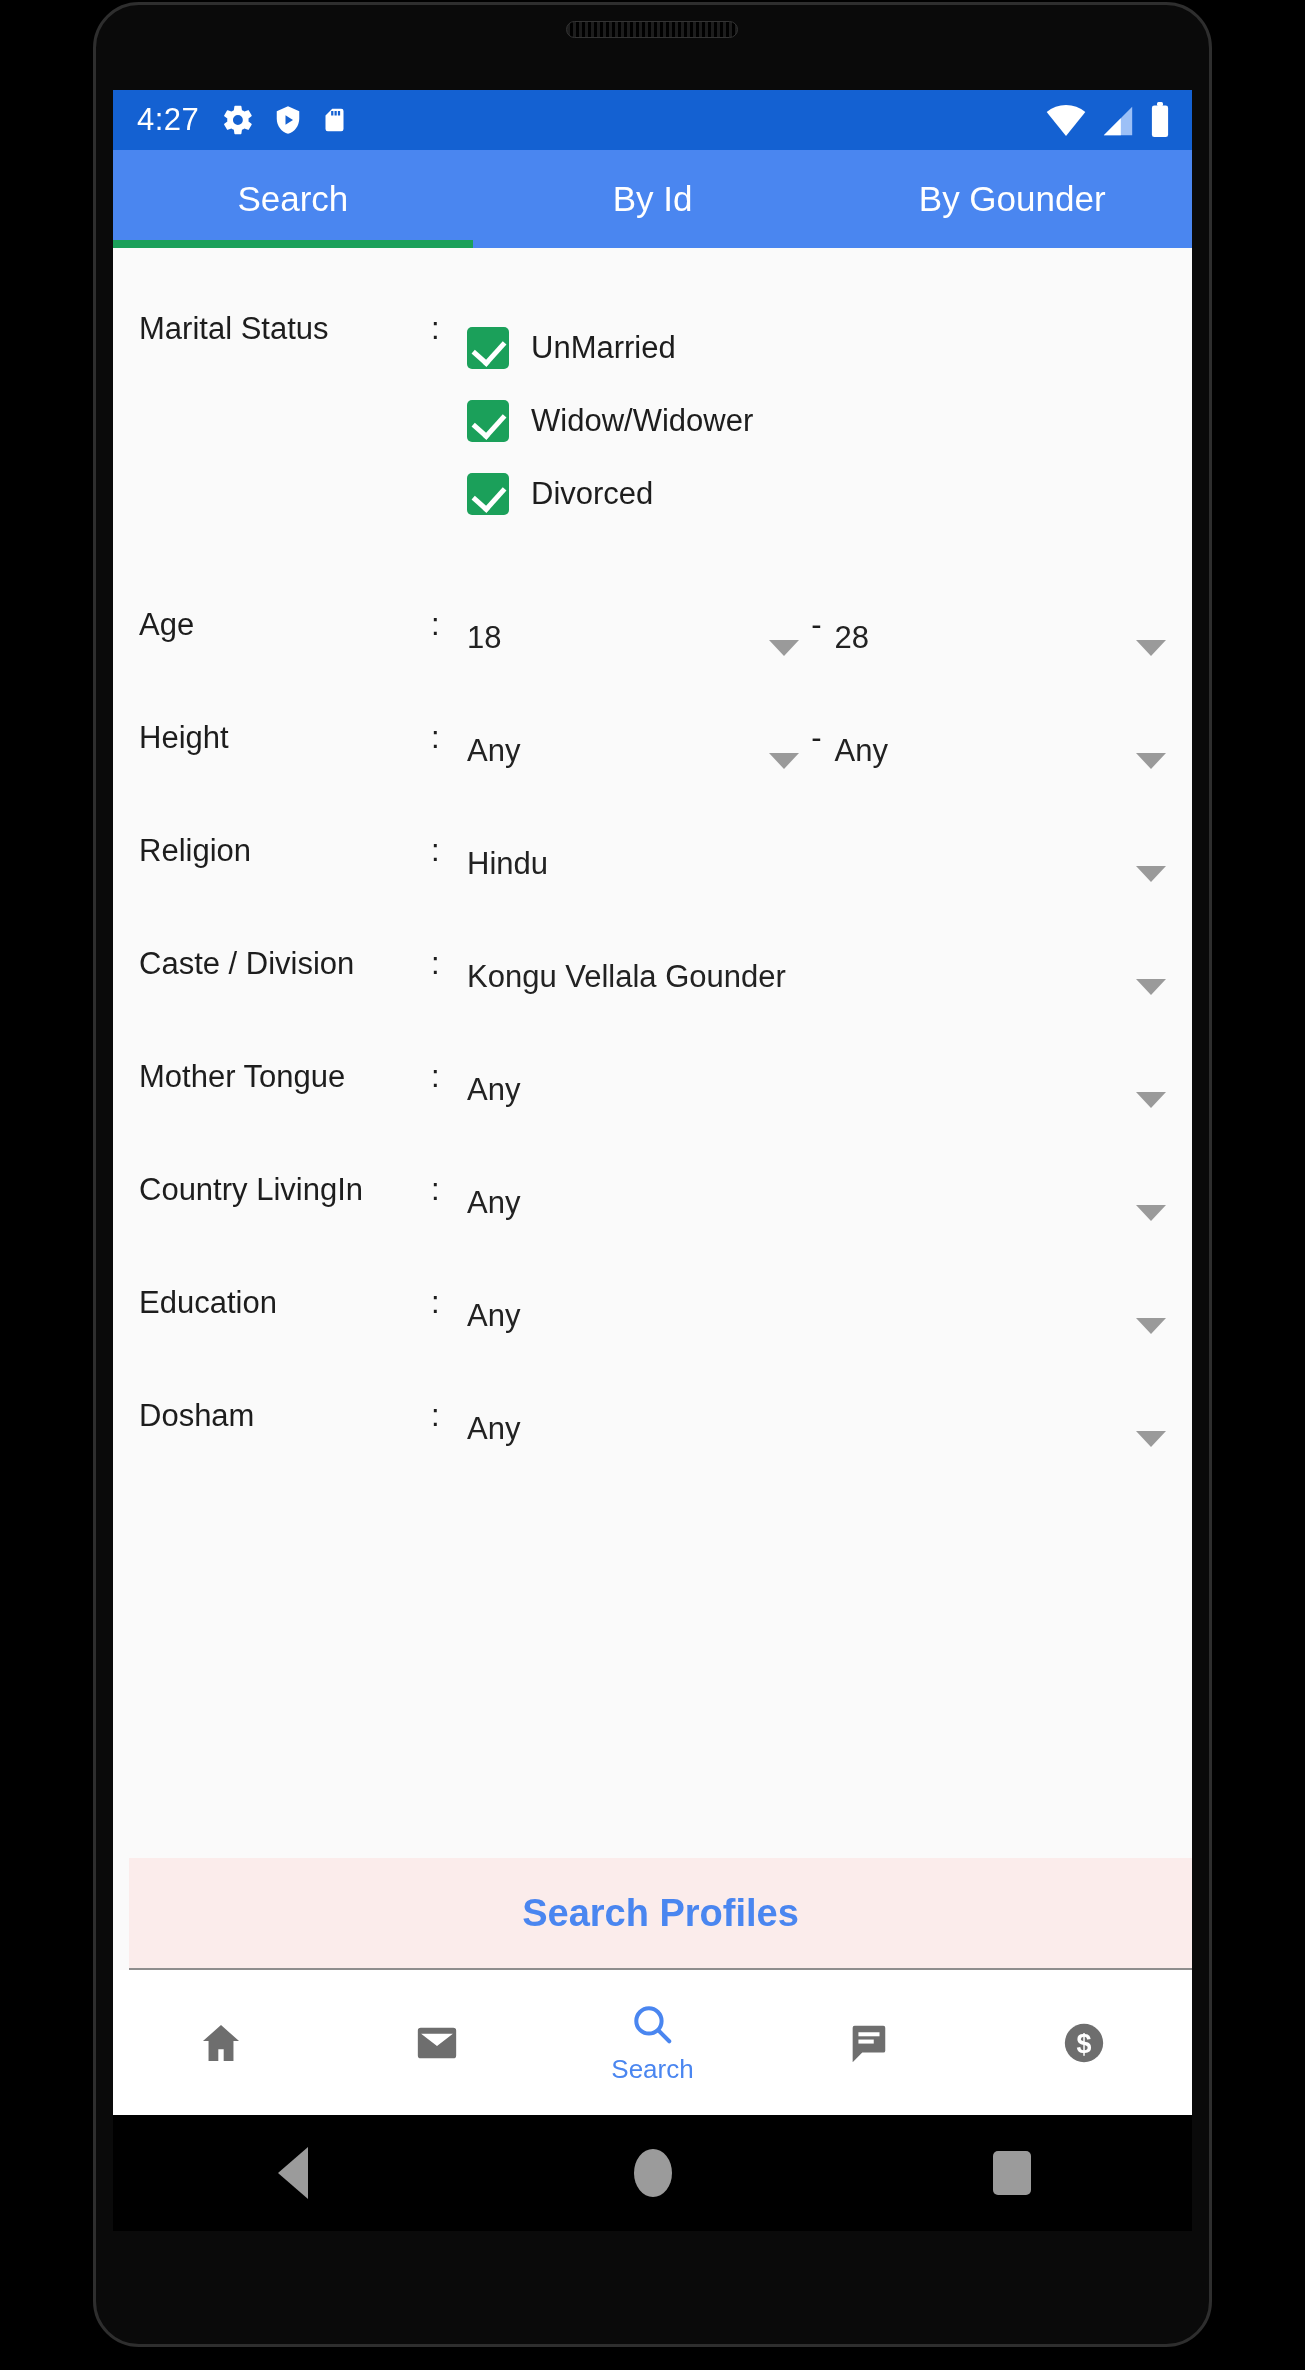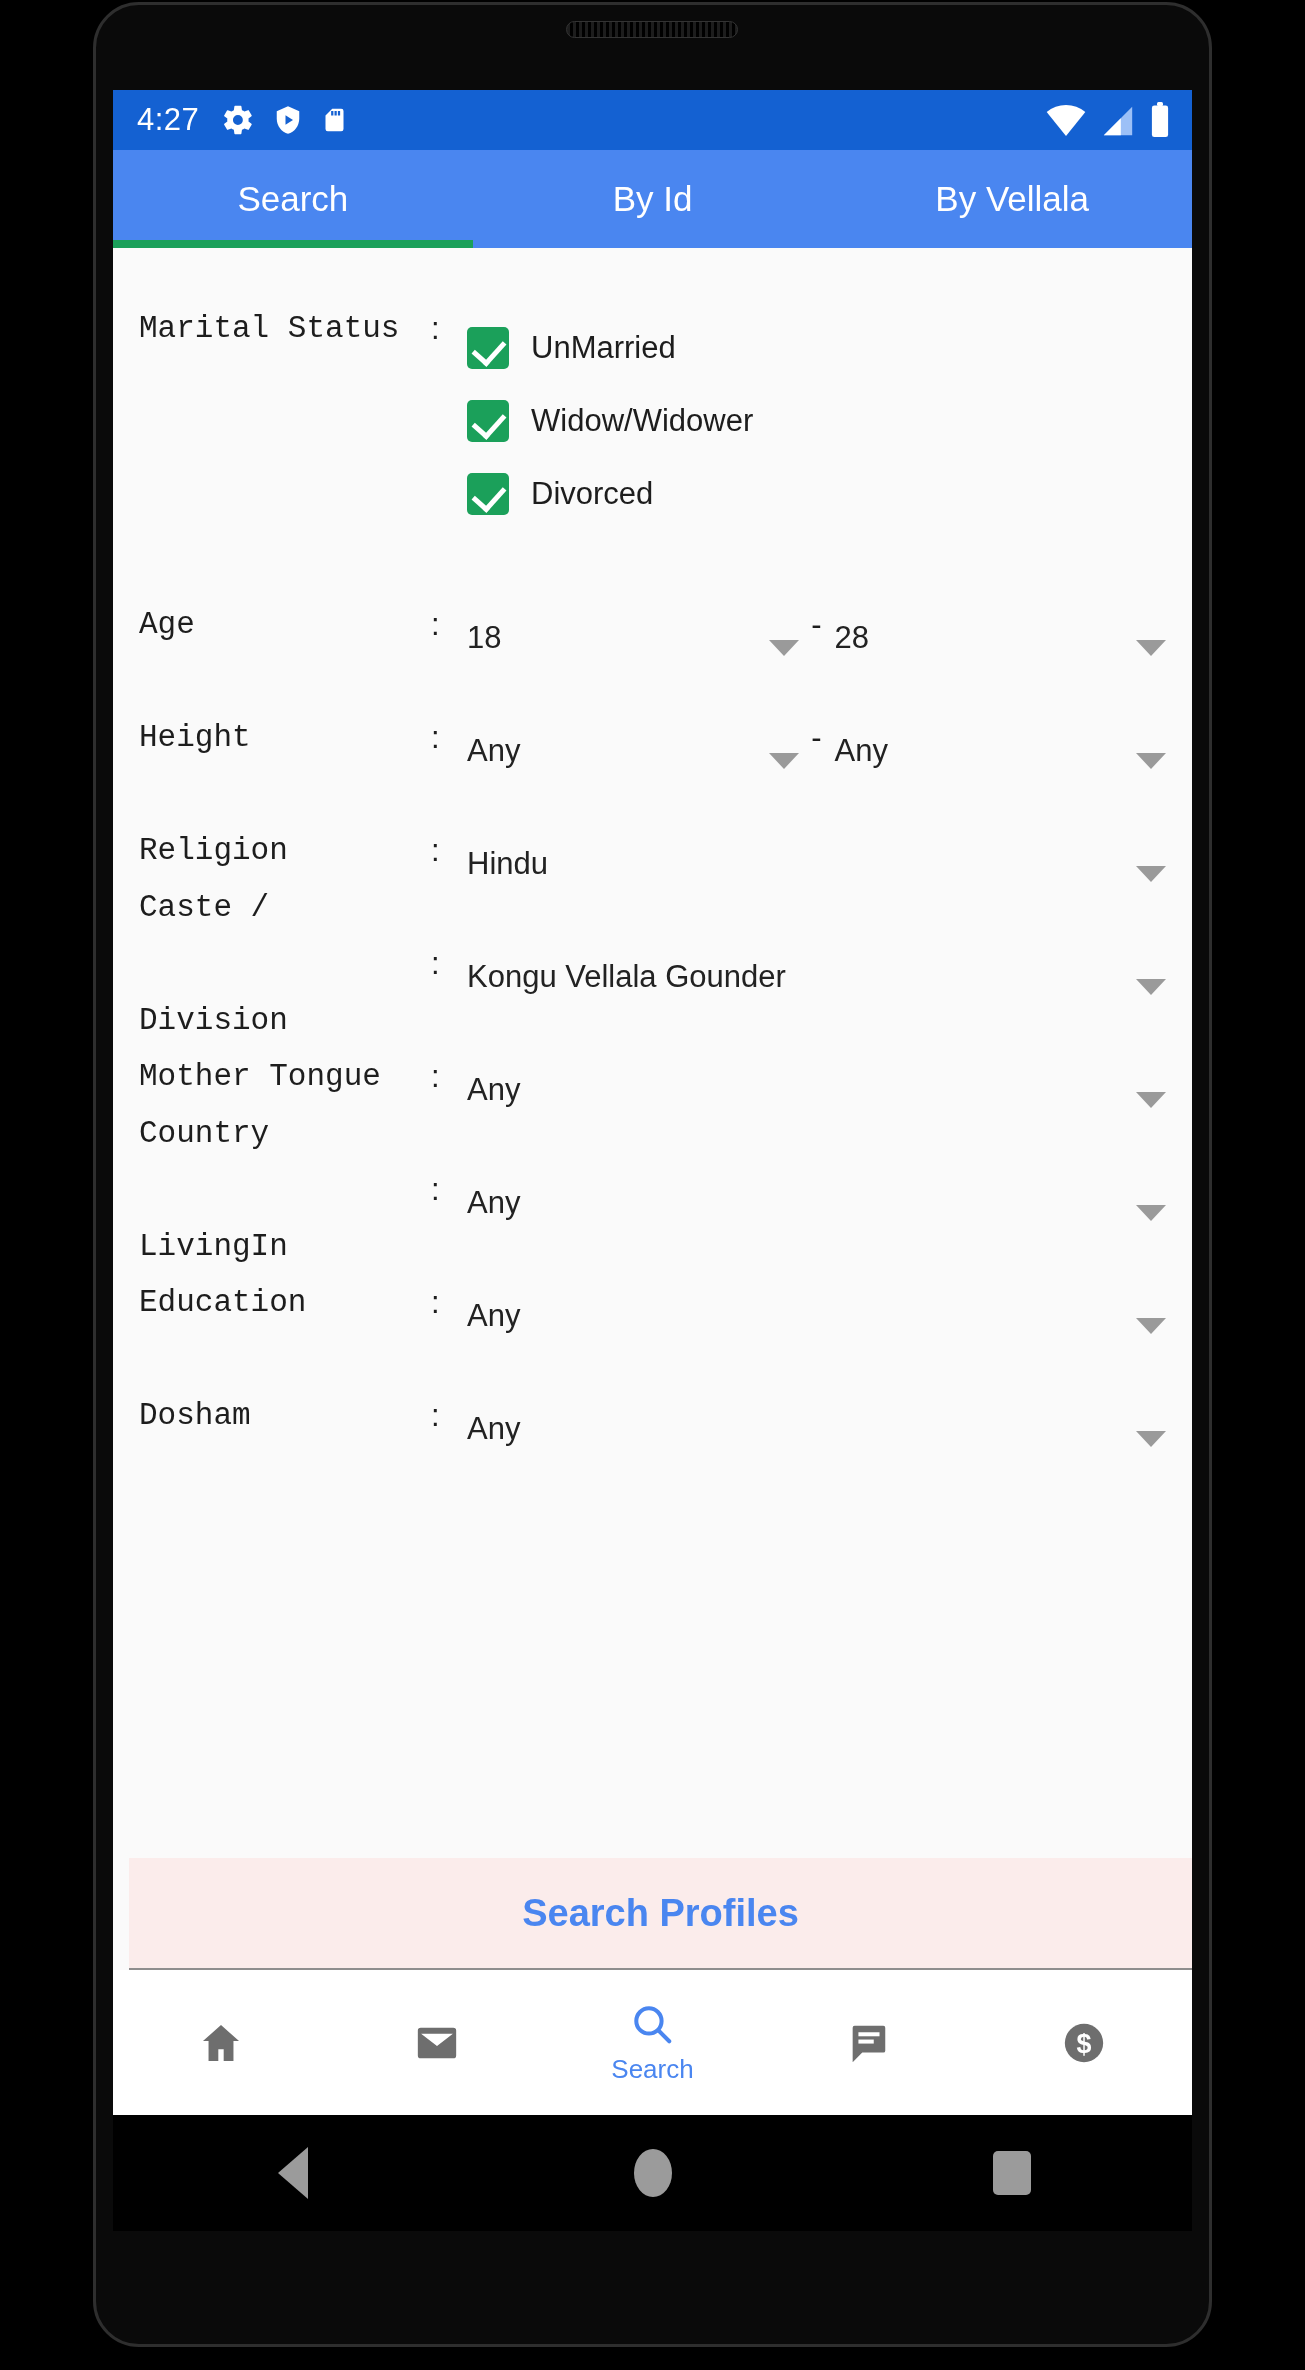--- a/index.html
+++ b/index.html
@@ -71,21 +71,20 @@
     padding:0 0 0 0;
   }
   .row {
     display:flex; align-items:flex-start;
     padding:0 26px 0 26px;
   }
   .row-label {
     width:292px; flex:0 0 292px;
     font-size:31px; color:#1d1d1d;
     padding-top:0;
-    font-family:Liberation Mono, monospace;
   }
   .row-colon {
     width:36px; flex:0 0 36px;
     font-size:31px; color:#1d1d1d;
   }
   .row-value { flex:1; }
 
   
   #marital-row { padding-top:63px; }
   .cb-line { display:flex; align-items:center; height:73px; }
@@ -192,21 +191,21 @@
         <svg class="si" width="20" height="36" viewBox="0 0 12 24" fill="#fff">
           <rect x="4" y="0" width="4" height="2.6" rx="1"></rect>
           <rect x="0.6" y="2.4" width="10.8" height="21" rx="1.6"></rect>
         </svg>
       </div>
     </div>
 
     <div id="tab-bar">
       <div class="tab">Search</div>
       <div class="tab">By Id</div>
-      <div class="tab">By Vellala</div>
+      <div class="tab">By Gounder</div>
       <div class="tab-indicator"></div>
     </div>
 
     <div id="form-body">
 
       <div class="row" id="marital-row">
         <div class="row-label">Marital Status</div>
         <div class="row-colon">:</div>
         <div class="row-value">
           <div class="cb-line">

